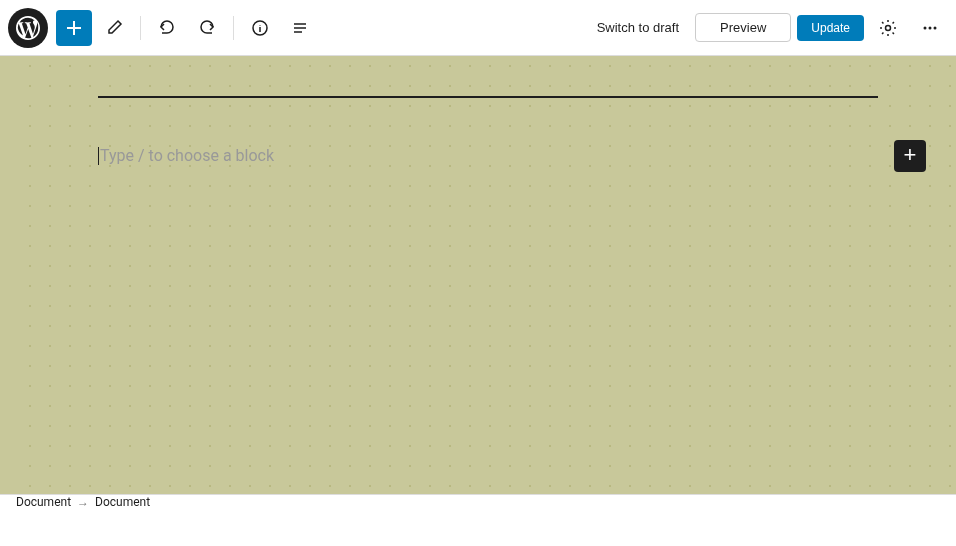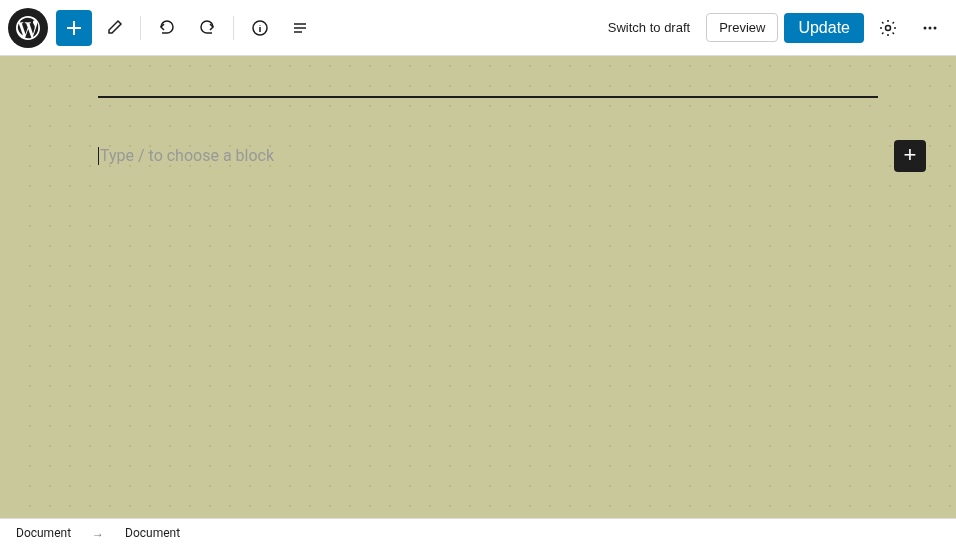--- a/index.html
+++ b/index.html
@@ -61,29 +61,29 @@
       font-size: 13px;
       padding: 6px 10px;
       border-radius: 4px;
     }
     .btn-preview {
       background: transparent;
       border: 1px solid #ccc;
       cursor: pointer;
       color: #1e1e1e;
       font-size: 13px;
-      padding: 6px 12px;
+      padding: 6px 24px;
       border-radius: 4px;
     }
     .btn-update {
       background: #007cba;
       border: none;
       cursor: pointer;
       color: white;
-      font-size: 16px;
+      font-size: 12px;
       padding: 6px 14px;
       border-radius: 4px;
       font-weight: 500;
     }
     .toolbar-icon-btn {
       width: 36px;
       height: 36px;
       border: none;
       background: transparent;
       border-radius: 4px;
@@ -152,25 +152,24 @@
       font-size: 20px;
       line-height: 1;
       position: absolute;
       right: -48px;
     }
 
     
     .status-bar {
       background: #fff;
       border-top: 1px solid #ddd;
-      height: 28px;
-      display: flex;
-      align-items: center;
+      height: 52px;
+      display: flex;
       padding: 0 16px;
-      gap: 21px;
+      gap: 6px;
       flex-shrink: 0;
       font-size: 12px;
       color: #1e1e1e;
     }
     .status-bar .breadcrumb-item {
       cursor: pointer;
       color: #1e1e1e;
     }
     .status-bar .breadcrumb-arrow {
       color: #757575;

